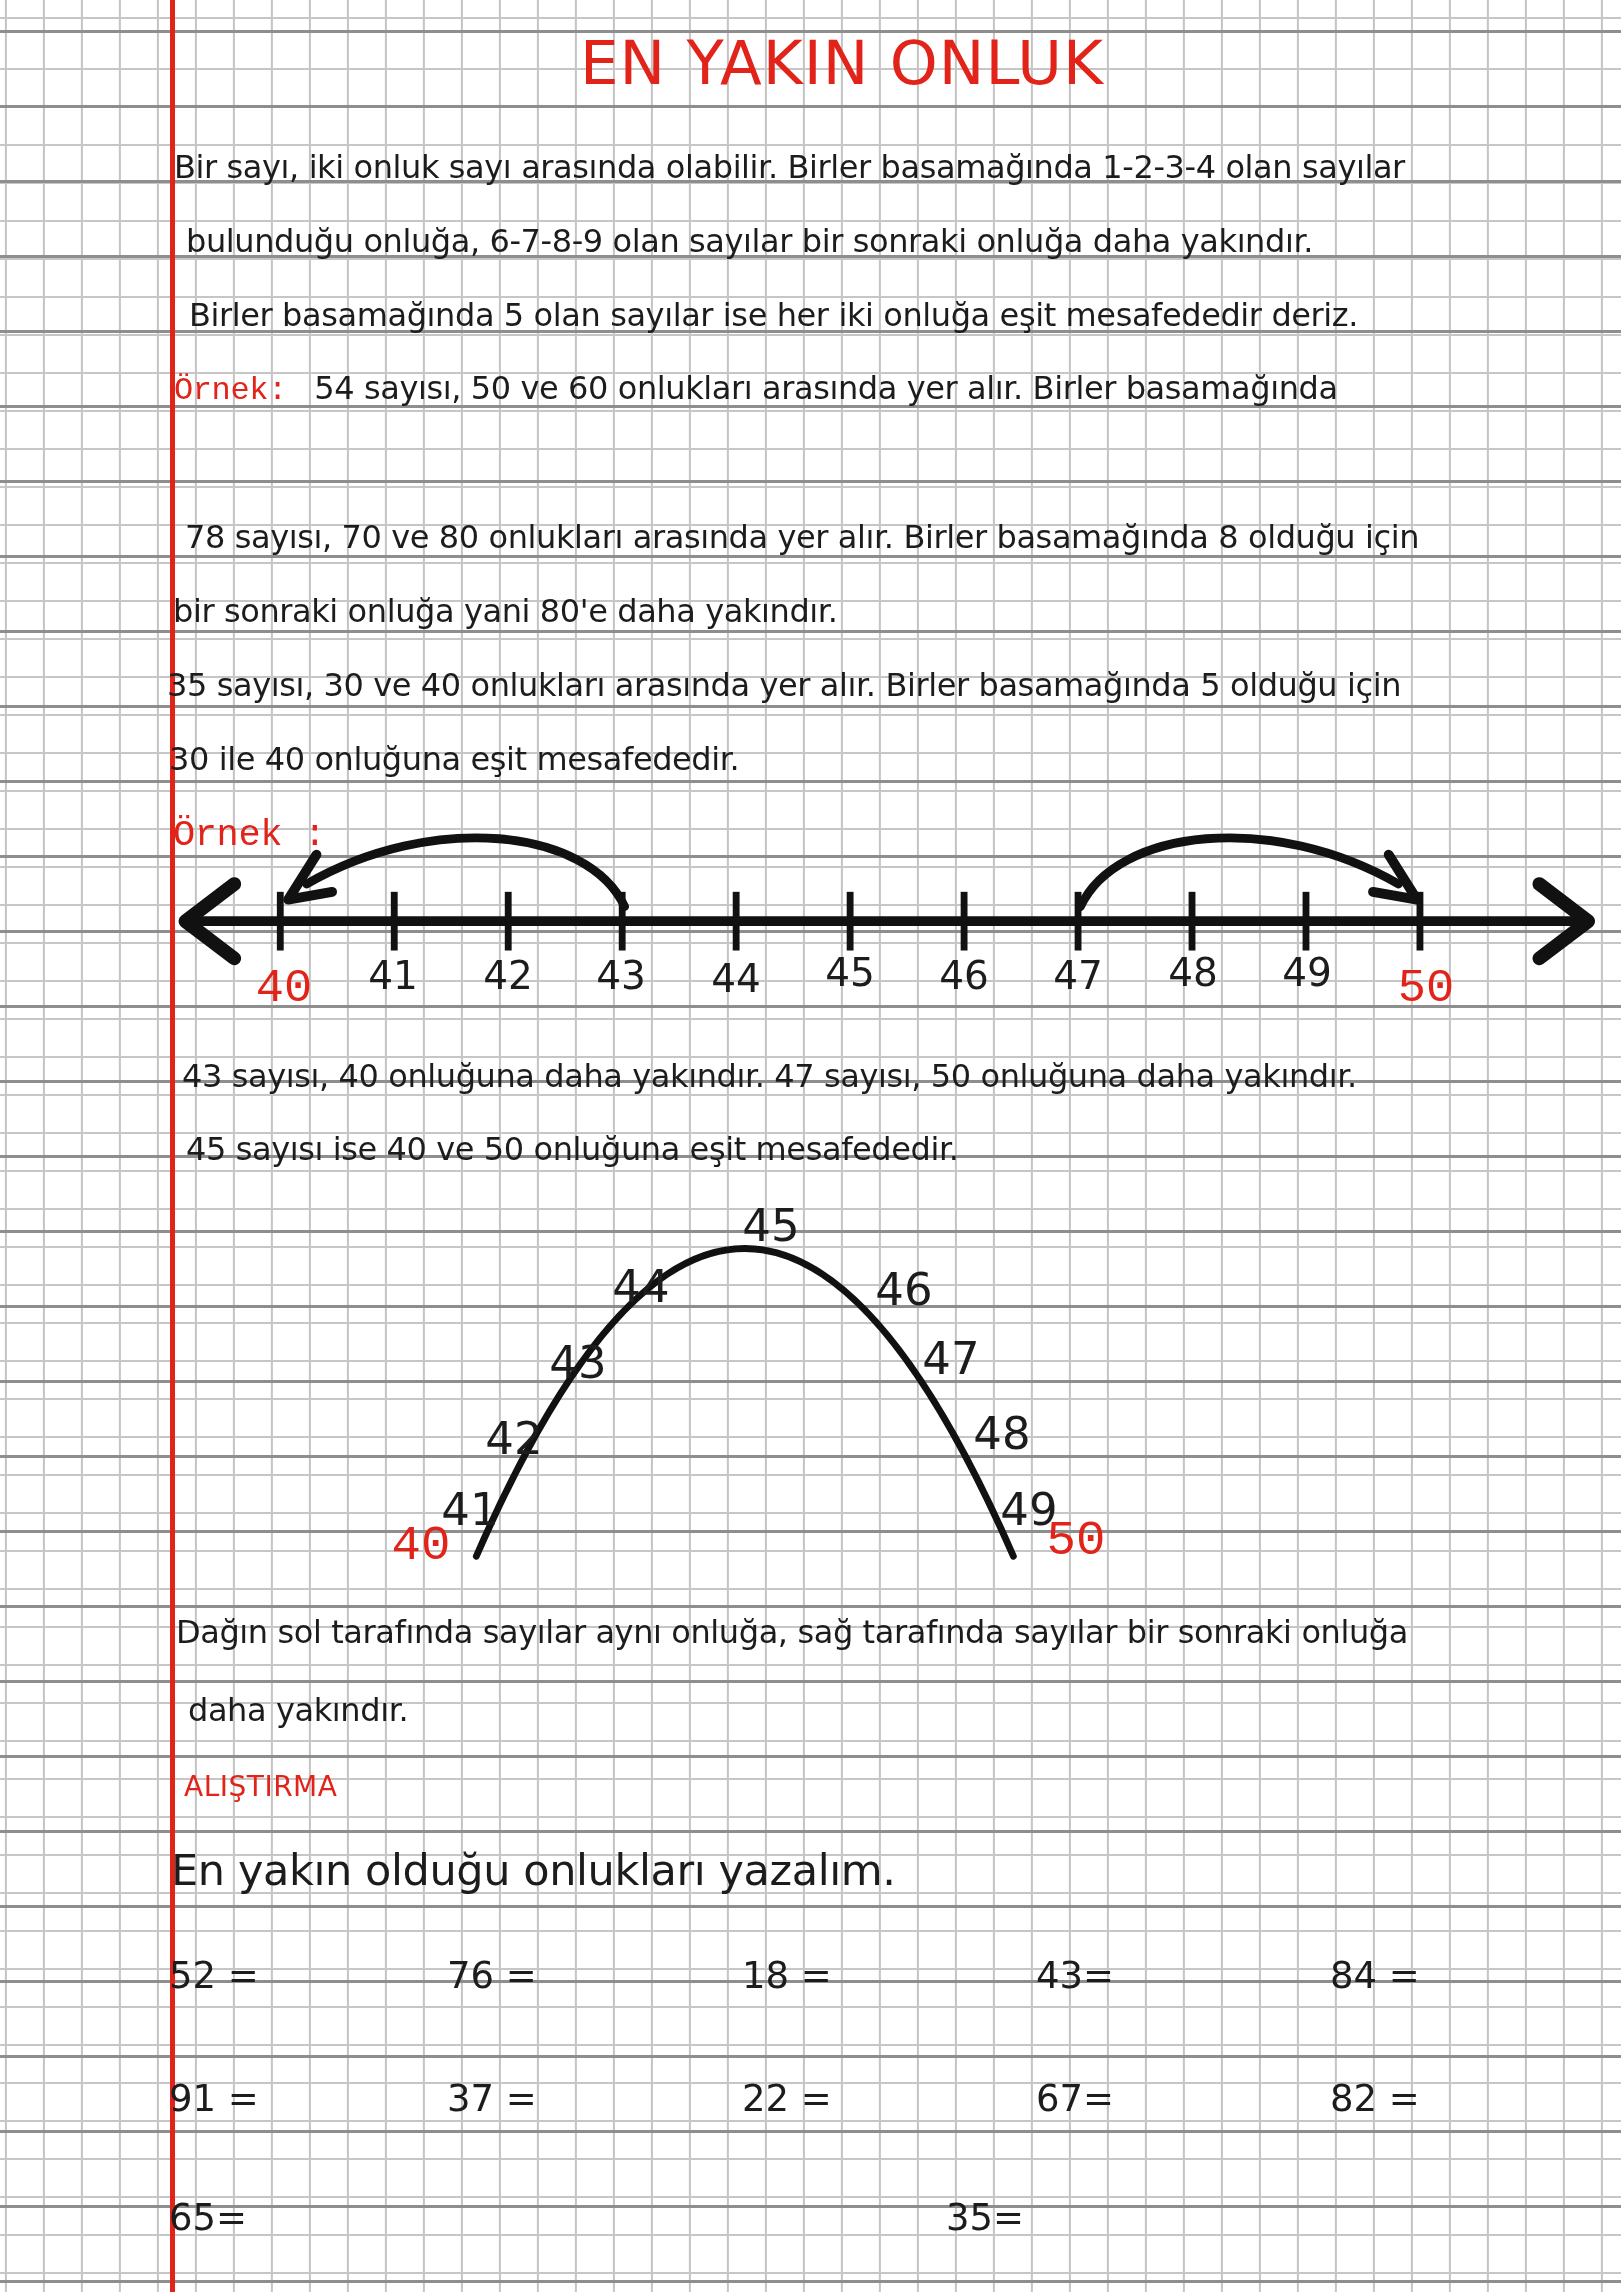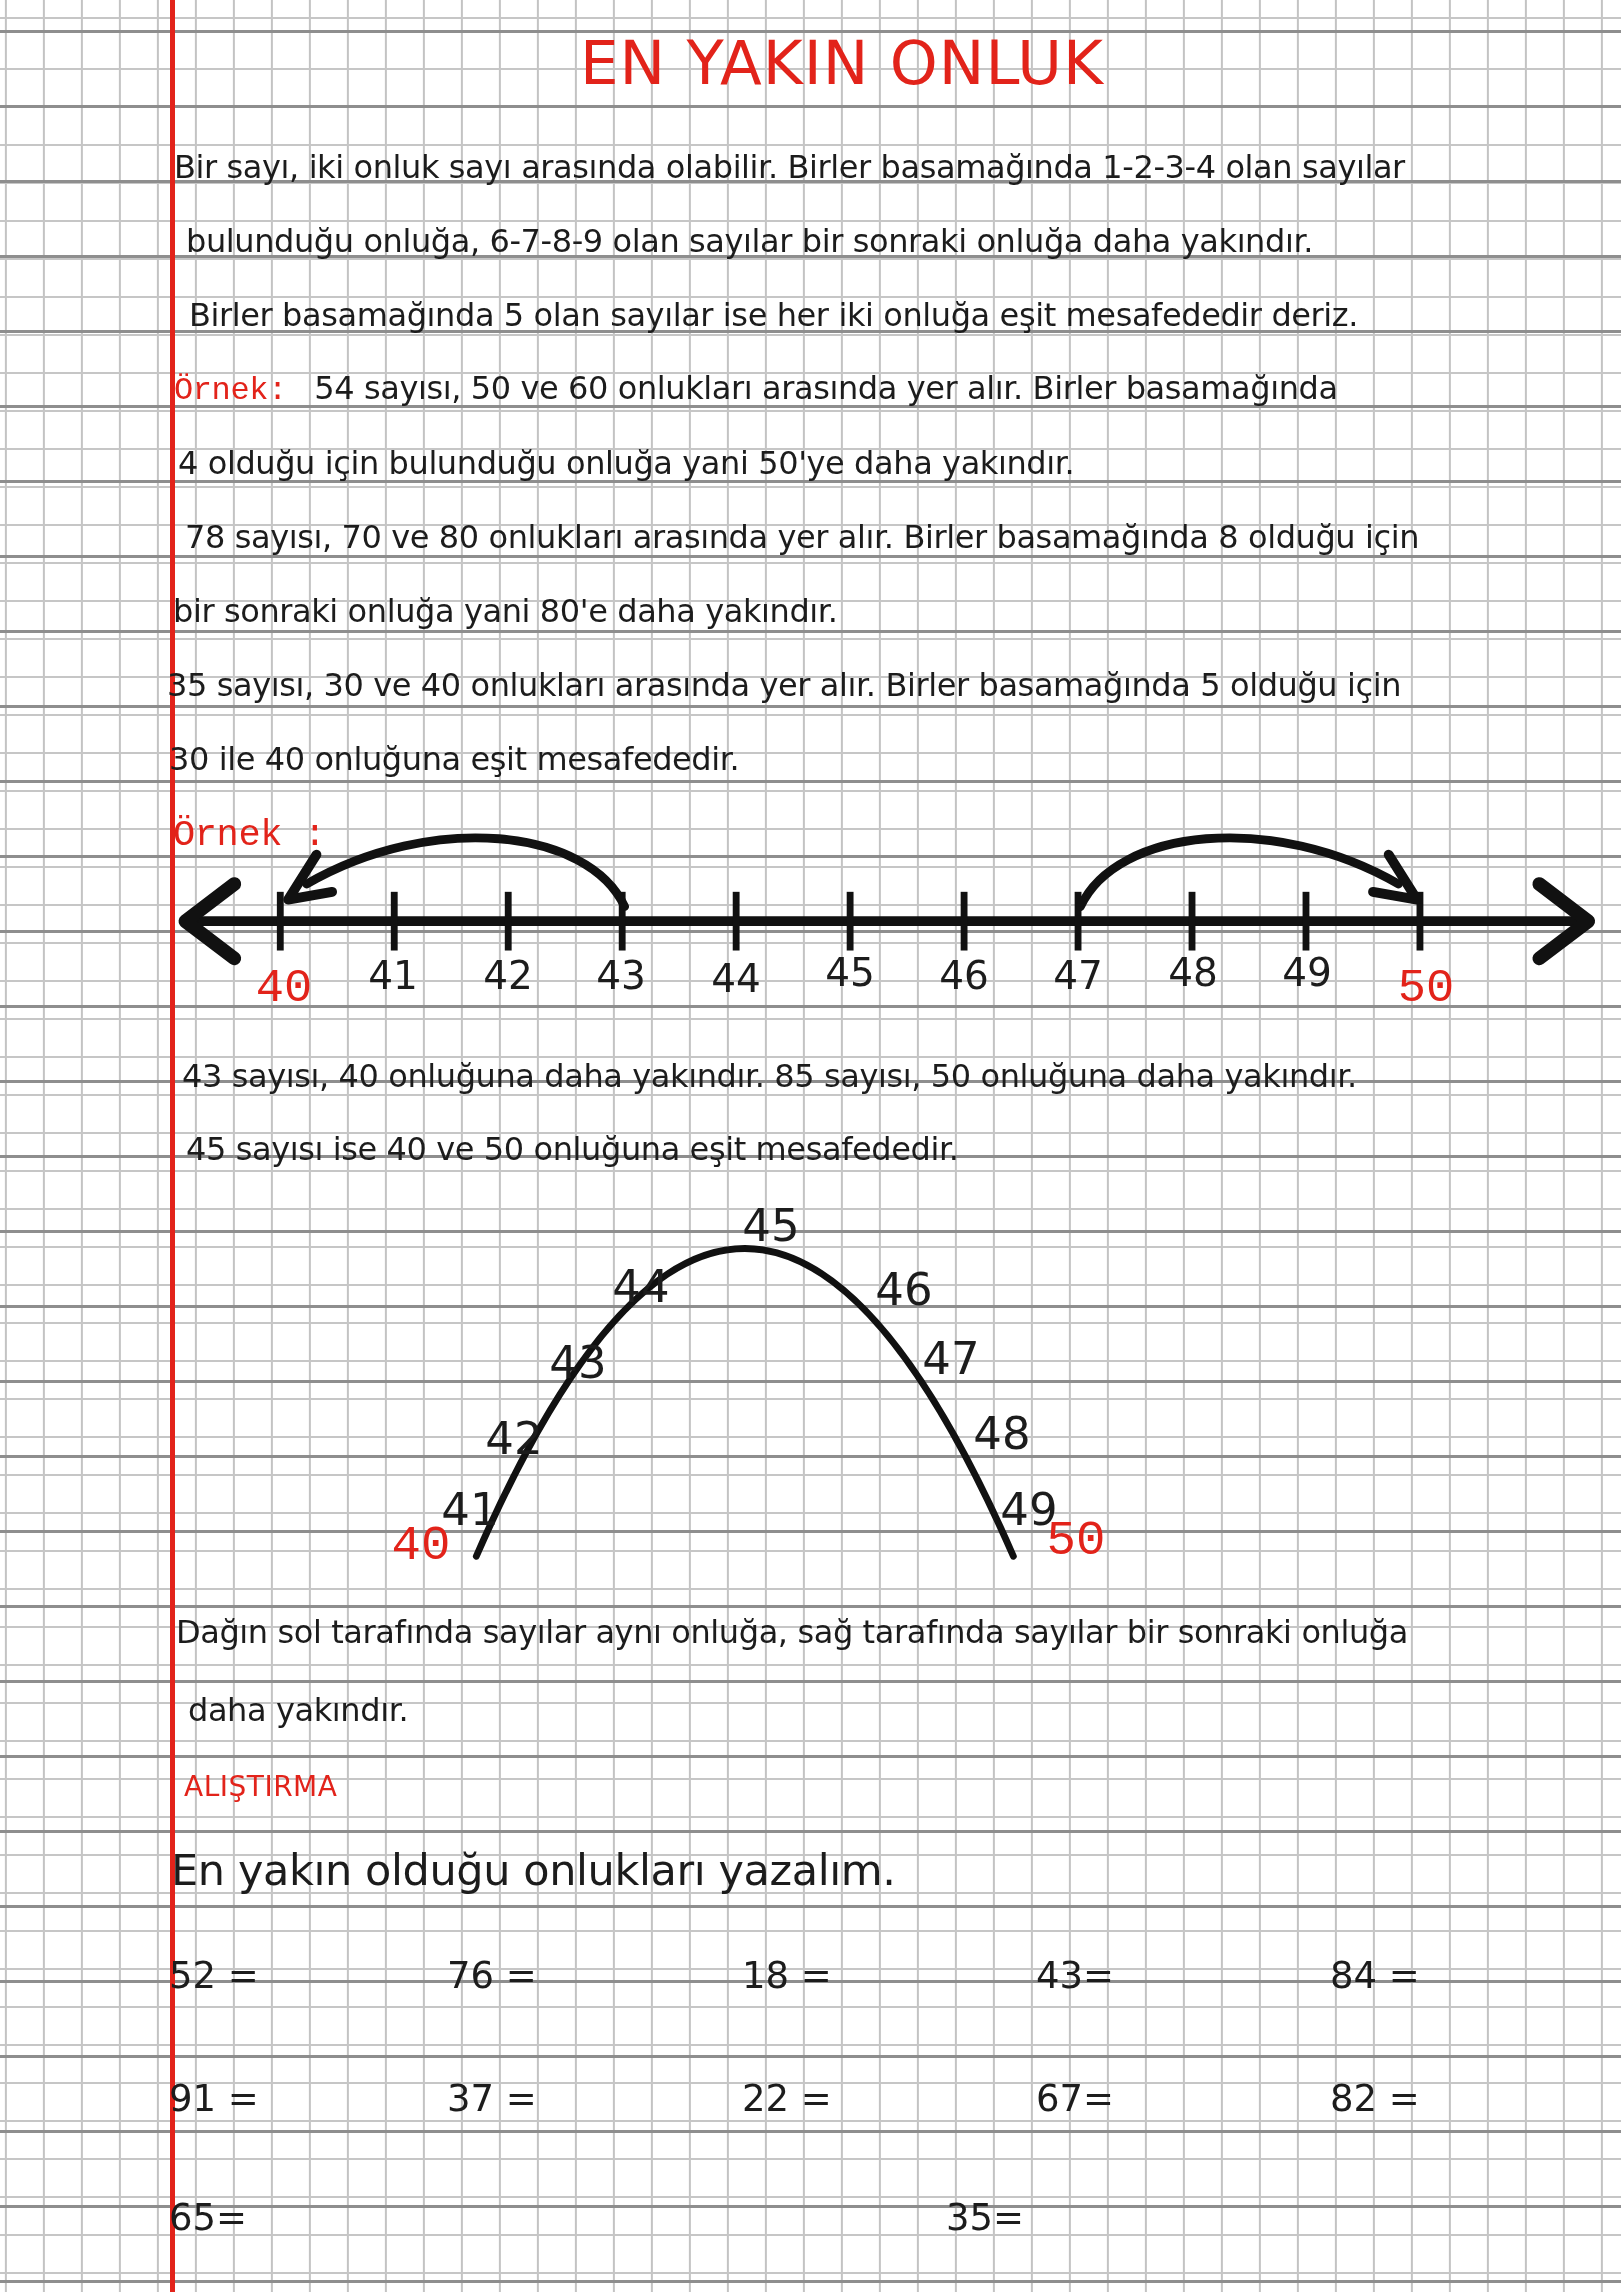--- a/index.html
+++ b/index.html
@@ -77,21 +77,20 @@
 
   <div class="margin-line"></div>
 
   <div class="title">EN YAKIN ONLUK</div>
 
   <div class="line" style="top:167px;left:174px;">Bir sayı, iki onluk sayı arasında olabilir. Birler basamağında 1-2-3-4 olan sayılar</div>
   <div class="line" style="top:241px;left:186px;">bulunduğu onluğa, 6-7-8-9 olan sayılar bir sonraki onluğa daha yakındır.</div>
   <div class="line" style="top:315px;left:189px;text-align:right;">Birler basamağında 5 olan sayılar ise her iki onluğa eşit mesafededir deriz.</div>
 
   <div class="line" style="top:389px;left:174px;"><span class="red inline-label">Örnek:</span><span>54 sayısı, 50 ve 60 onlukları arasında yer alır. Birler basamağında</span></div>
-  <div class="line" style="top:463px;left:178px;">4 olduğu için bulunduğu onluğa yani 50'ye daha yakındır.</div>
   <div class="line" style="top:537px;left:185px;">78 sayısı, 70 ve 80 onlukları arasında yer alır. Birler basamağında 8 olduğu için</div>
   <div class="line" style="top:611px;left:173px;">bir sonraki onluğa yani 80'e daha yakındır.</div>
   <div class="line" style="top:685px;left:167px;">35 sayısı, 30 ve 40 onlukları arasında yer alır. Birler basamağında 5 olduğu için</div>
   <div class="line" style="top:759px;left:169px;">30 ile 40 onluğuna eşit mesafededir.</div>
 
   <div class="line red" style="top:835px;left:173px;font-size:37px;">Örnek :</div>
 
   <svg style="left:0;top:794px;" width="1621" height="225" viewBox="0 0 1654 230">
 
     <line x1="188" y1="130" x2="1622" y2="130" stroke="#111" stroke-width="10"></line>
@@ -124,21 +123,21 @@
   <div class="nl-label" style="left:508px;top:975px;">42</div>
   <div class="nl-label" style="left:621px;top:975px;">43</div>
   <div class="nl-label" style="left:736px;top:978px;">44</div>
   <div class="nl-label" style="left:850px;top:972px;">45</div>
   <div class="nl-label" style="left:964px;top:975px;">46</div>
   <div class="nl-label" style="left:1078px;top:975px;">47</div>
   <div class="nl-label" style="left:1193px;top:972px;">48</div>
   <div class="nl-label" style="left:1307px;top:972px;">49</div>
   <div class="nl-label red" style="left:1426px;top:988px;">50</div>
 
-  <div class="line" style="top:1076px;left:182px;">43 sayısı, 40 onluğuna daha yakındır. 85 sayısı, 50 onluğuna daha yakındır.</div>
+  <div class="line" style="top:1076px;left:182px;">43 sayısı, 40 onluğuna daha yakındır. 47 sayısı, 50 onluğuna daha yakındır.</div>
   <div class="line" style="top:1149px;left:186px;">45 sayısı ise 40 ve 50 onluğuna eşit mesafededir.</div>
 
   <svg style="left:0;top:1215px;" width="1621" height="363" viewBox="0 0 1654 370">
     <path d="M 486 348 Q 760 -280 1034 348" fill="none" stroke="#111" stroke-width="7" stroke-linecap="round"></path>
   </svg>
 
   <div class="mt-label red" style="left:421px;top:1546px;">40</div>
   <div class="mt-label" style="left:470px;top:1509px;">41</div>
   <div class="mt-label" style="left:514px;top:1438px;">42</div>
   <div class="mt-label" style="left:578px;top:1362px;">43</div>

